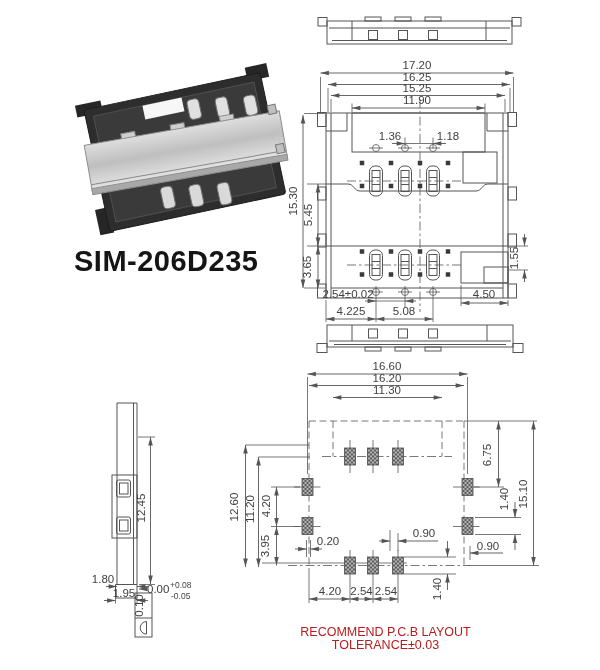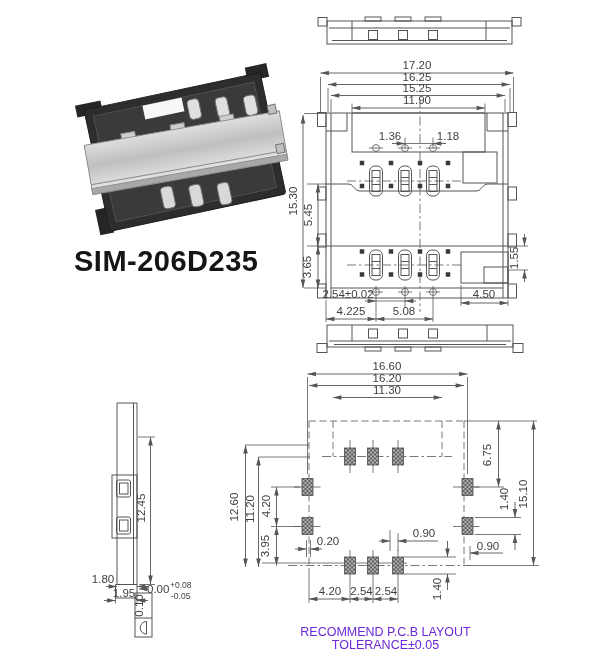--- a/index.html
+++ b/index.html
@@ -1,21 +1,21 @@
 <!DOCTYPE html>
 <html><head>
 <meta charset="utf-8">
 <style>
   html,body{margin:0;padding:0;background:#ffffff;}
   body{width:600px;height:670px;position:relative;overflow:hidden;
        font-family:"Liberation Sans",sans-serif;}
   .title{position:absolute;left:53px;top:245px;font-size:29px;font-weight:bold;
          color:#151515;letter-spacing:0.5px;white-space:nowrap;margin-left:21px;}
   .footer{position:absolute;left:278px;top:626px;width:215px;text-align:center;
-          font-size:12.5px;line-height:12.5px;color:#6d28d9;}
+          font-size:12.5px;line-height:12.5px;color:#b91c1c;}
   svg{position:absolute;left:0;top:0;}
   svg text{font-family:"Liberation Sans",sans-serif;font-size:11.5px;fill:#3f3f3f;}
   svg text.ts{font-size:8.5px;}
   .ln{fill:none;stroke:#555;stroke-width:1;}
   .xl{fill:none;stroke:#555;stroke-width:0.8;}
   .dl{fill:none;stroke:#555;stroke-width:0.9;}
   .dash{fill:none;stroke:#6a6a6a;stroke-width:0.9;stroke-dasharray:7 3.5;}
   .cdash{fill:none;stroke:#6a6a6a;stroke-width:0.9;stroke-dasharray:9 3 2.5 3;}
   .dotf{fill:#3a3a3a;stroke:none;}
 </style>
@@ -371,14 +371,14 @@
     <text x="330" y="595" text-anchor="middle">4.20</text>
     <text x="361.5" y="595" text-anchor="middle">2.54</text>
     <text x="386" y="595" text-anchor="middle">2.54</text>
   </g>
 </svg>
 
 <div class="title">SIM-206D235</div>
 
 <div class="footer">
   <div>RECOMMEND P.C.B LAYOUT</div>
-  <div>TOLERANCE±0.05</div>
+  <div>TOLERANCE±0.03</div>
 </div>
 
 </body></html>

